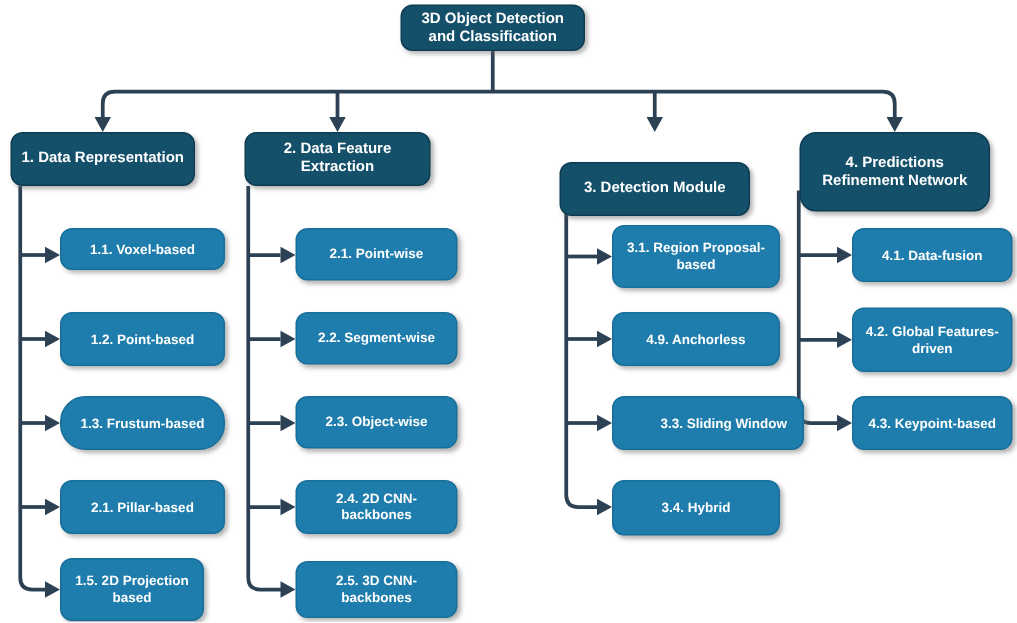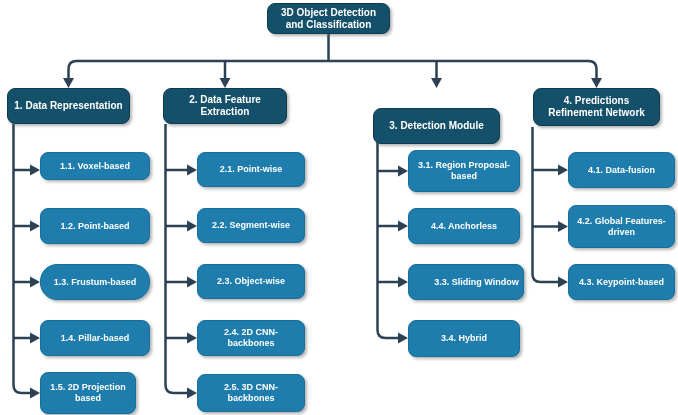--- a/index.html
+++ b/index.html
@@ -81,36 +81,36 @@
     <polygon points="558,164.5 558,175.5 568,170"></polygon>
     <polygon points="558,221 558,232 568,226.5"></polygon>
     <polygon points="558,276.5 558,287.5 568,282"></polygon>
   </svg>
 
   <div class="node dark" style="left:267px;top:3px;width:123px;height:31px;">3D Object Detection and Classification</div>
 
   <div class="node dark" style="left:7px;top:88px;width:123px;height:36px;">1. Data Representation</div>
   <div class="node dark" style="left:163px;top:88px;width:124px;height:36px;">2. Data Feature Extraction</div>
   <div class="node dark" style="left:373px;top:88px;width:127px;height:36px;margin-top:20px;">3. Detection Module</div>
-  <div class="node dark" style="left:533px;top:88px;width:127px;height:38px;">4. Predictions Refinement Network</div>
+  <div class="node dark" style="left:533px;top:88px;width:127px;height:53px;border-radius:11px;">4. Predictions Refinement Network</div>
 
   <div class="node light" style="left:40px;top:152px;width:110px;height:28px;">1.1. Voxel-based</div>
   <div class="node light" style="left:40px;top:208px;width:110px;height:36px;">1.2. Point-based</div>
   <div class="node light" style="left:40px;top:264px;width:110px;height:36px;border-radius:17px;">1.3. Frustum-based</div>
-  <div class="node light" style="left:40px;top:320px;width:110px;height:36px;">1.4. Pillar-based</div>
+  <div class="node light" style="left:40px;top:320px;width:110px;height:36px;">2.1. Pillar-based</div>
   <div class="node light" style="left:40px;top:372px;width:96px;height:42px;">1.5. 2D Projection based</div>
 
   <div class="node light" style="left:197px;top:152px;width:108px;height:35px;">2.1. Point-wise</div>
   <div class="node light" style="left:197px;top:208px;width:108px;height:35px;">2.2. Segment-wise</div>
   <div class="node light" style="left:197px;top:264px;width:108px;height:35px;">2.3. Object-wise</div>
   <div class="node light" style="left:197px;top:320px;width:108px;height:36px;">2.4. 2D CNN-backbones</div>
   <div class="node light" style="left:197px;top:374px;width:108px;height:38px;">2.5. 3D CNN-backbones</div>
 
   <div class="node light" style="left:408px;top:150px;width:112px;height:42px;">3.1. Region Proposal-based</div>
-  <div class="node light" style="left:408px;top:208px;width:112px;height:36px;">4.4. Anchorless</div>
-  <div class="node light" style="left:408px;top:264px;width:116px;height:36px;padding-left:24px;">3.3. Sliding Window</div>
+  <div class="node light" style="left:408px;top:208px;width:112px;height:36px;">4.9. Anchorless</div>
+  <div class="node light" style="left:408px;top:264px;width:128px;height:36px;padding-left:24px;">3.3. Sliding Window</div>
   <div class="node light" style="left:408px;top:320px;width:112px;height:37px;">3.4. Hybrid</div>
 
   <div class="node light" style="left:568px;top:152px;width:107px;height:36px;">4.1. Data-fusion</div>
   <div class="node light" style="left:568px;top:205px;width:107px;height:43px;">4.2. Global Features-driven</div>
   <div class="node light" style="left:568px;top:264px;width:107px;height:36px;">4.3. Keypoint-based</div>
 
 </div>
 
 </body></html>

